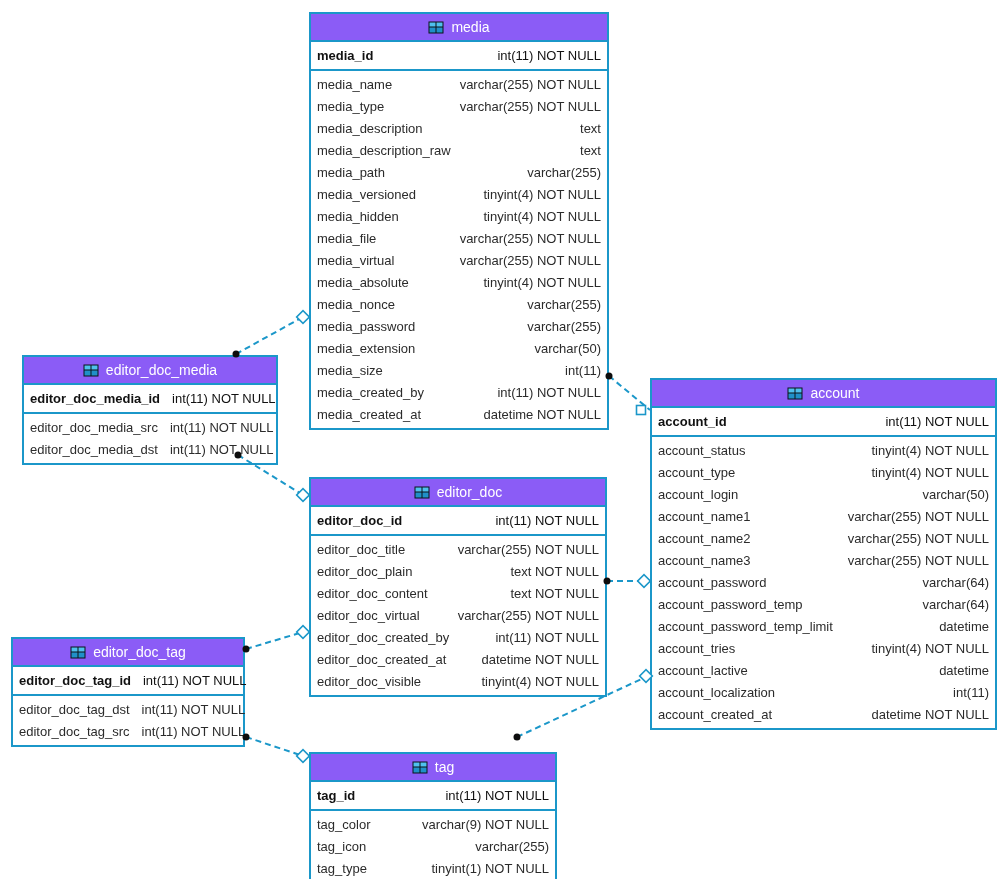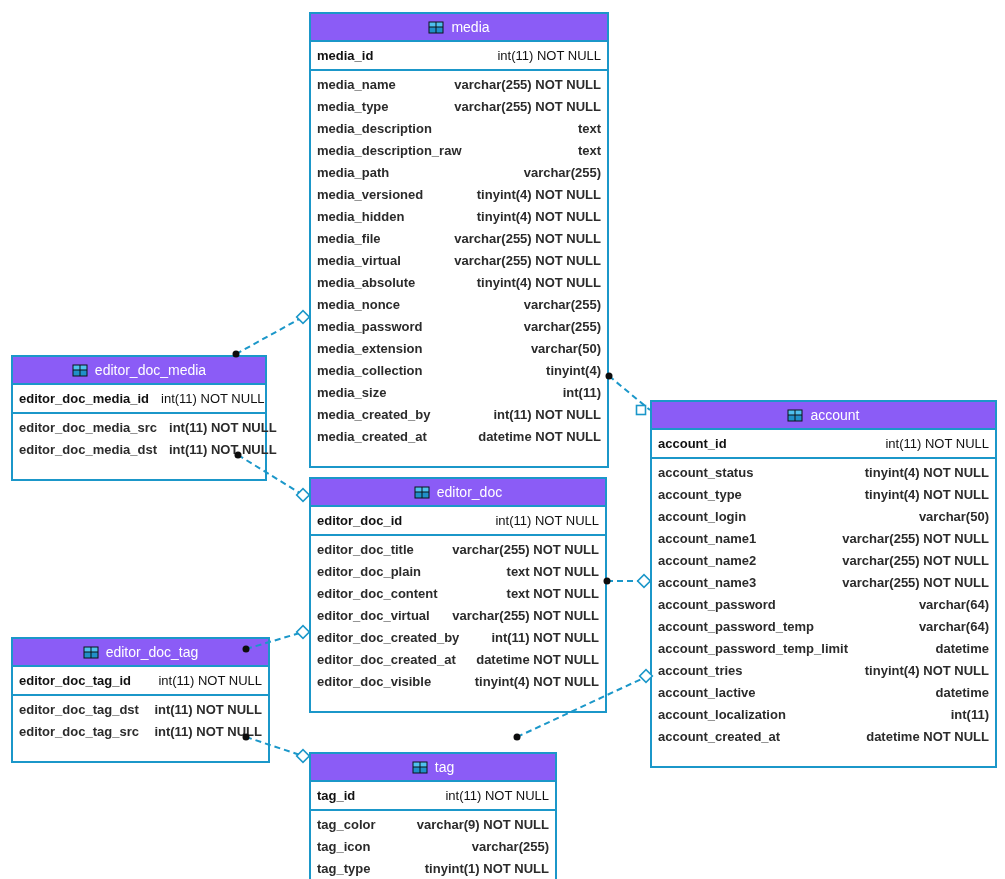--- a/index.html
+++ b/index.html
@@ -16,29 +16,29 @@
     display:flex;align-items:center;justify-content:center;gap:7px;
     font-size:14px;border-bottom:2px solid #1b97c9;
   }
   .ticon{display:inline-flex;align-items:center;}
   .row{
     display:flex;justify-content:space-between;align-items:center;
     height:22px;padding:0 6px;font-size:13px;color:#2b2b2b;white-space:nowrap;
   }
   .row.pk{height:27px;border-bottom:2px solid #1b97c9;color:#111111;}
   .row.pk .cname{font-weight:bold;}
-  .cbody{padding:2px 0 19px 0;font-weight:bold;}
+  .cbody{padding:2px 0 3px 0;}
   .cname{text-align:left;}
   .ctype{text-align:center;margin-left:12px;}
   
   #tbl-media{left:309px;top:12px;width:300px;}
-  #tbl-editor_doc_media{left:11px;top:355px;width:256px;}
-  #tbl-account{left:650px;top:400px;width:347px;}
+  #tbl-editor_doc_media{left:22px;top:355px;width:256px;}
+  #tbl-account{left:650px;top:378px;width:347px;}
   #tbl-editor_doc{left:309px;top:477px;width:298px;}
-  #tbl-editor_doc_tag{left:11px;top:637px;width:259px;}
+  #tbl-editor_doc_tag{left:11px;top:637px;width:234px;}
   #tbl-tag{left:309px;top:752px;width:248px;}
   #wires{position:absolute;left:0;top:0;z-index:2;pointer-events:none;}
 </style>
 </head>
 <body>
 
 <div id="canvas">
   <div class="tbl" id="tbl-media">
       <div class="hdr">
         <span class="ticon">
@@ -103,24 +103,20 @@
         </div>
         <div class="row">
           <span class="cname">media_password</span>
           <span class="ctype">varchar(255)</span>
         </div>
         <div class="row">
           <span class="cname">media_extension</span>
           <span class="ctype">varchar(50)</span>
         </div>
         <div class="row">
-          <span class="cname">media_collection</span>
-          <span class="ctype">tinyint(4)</span>
-        </div>
-        <div class="row">
           <span class="cname">media_size</span>
           <span class="ctype">int(11)</span>
         </div>
         <div class="row">
           <span class="cname">media_created_by</span>
           <span class="ctype">int(11) NOT NULL</span>
         </div>
         <div class="row">
           <span class="cname">media_created_at</span>
           <span class="ctype">datetime NOT NULL</span>

